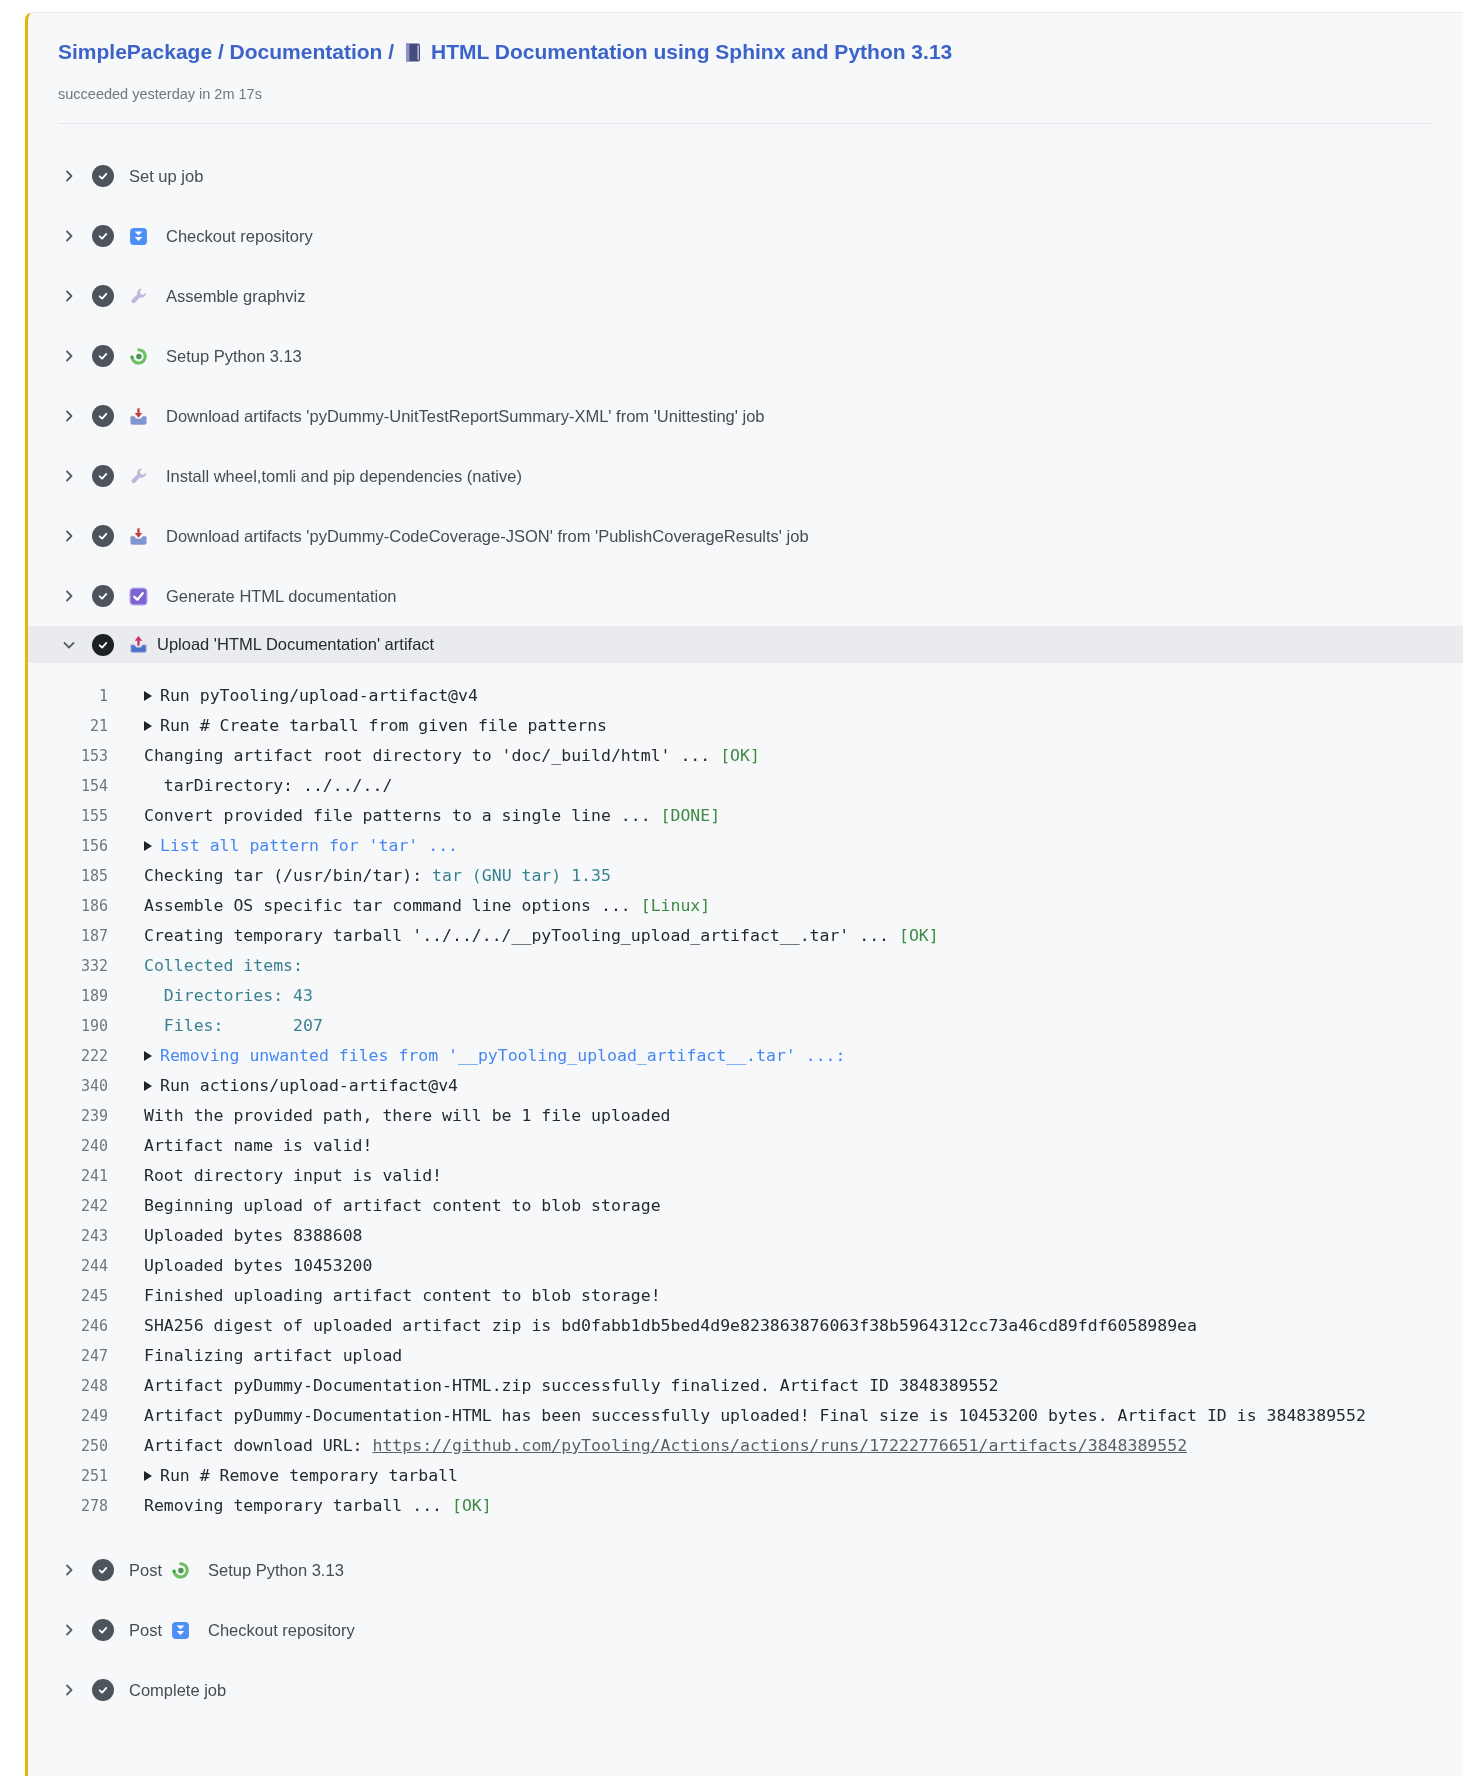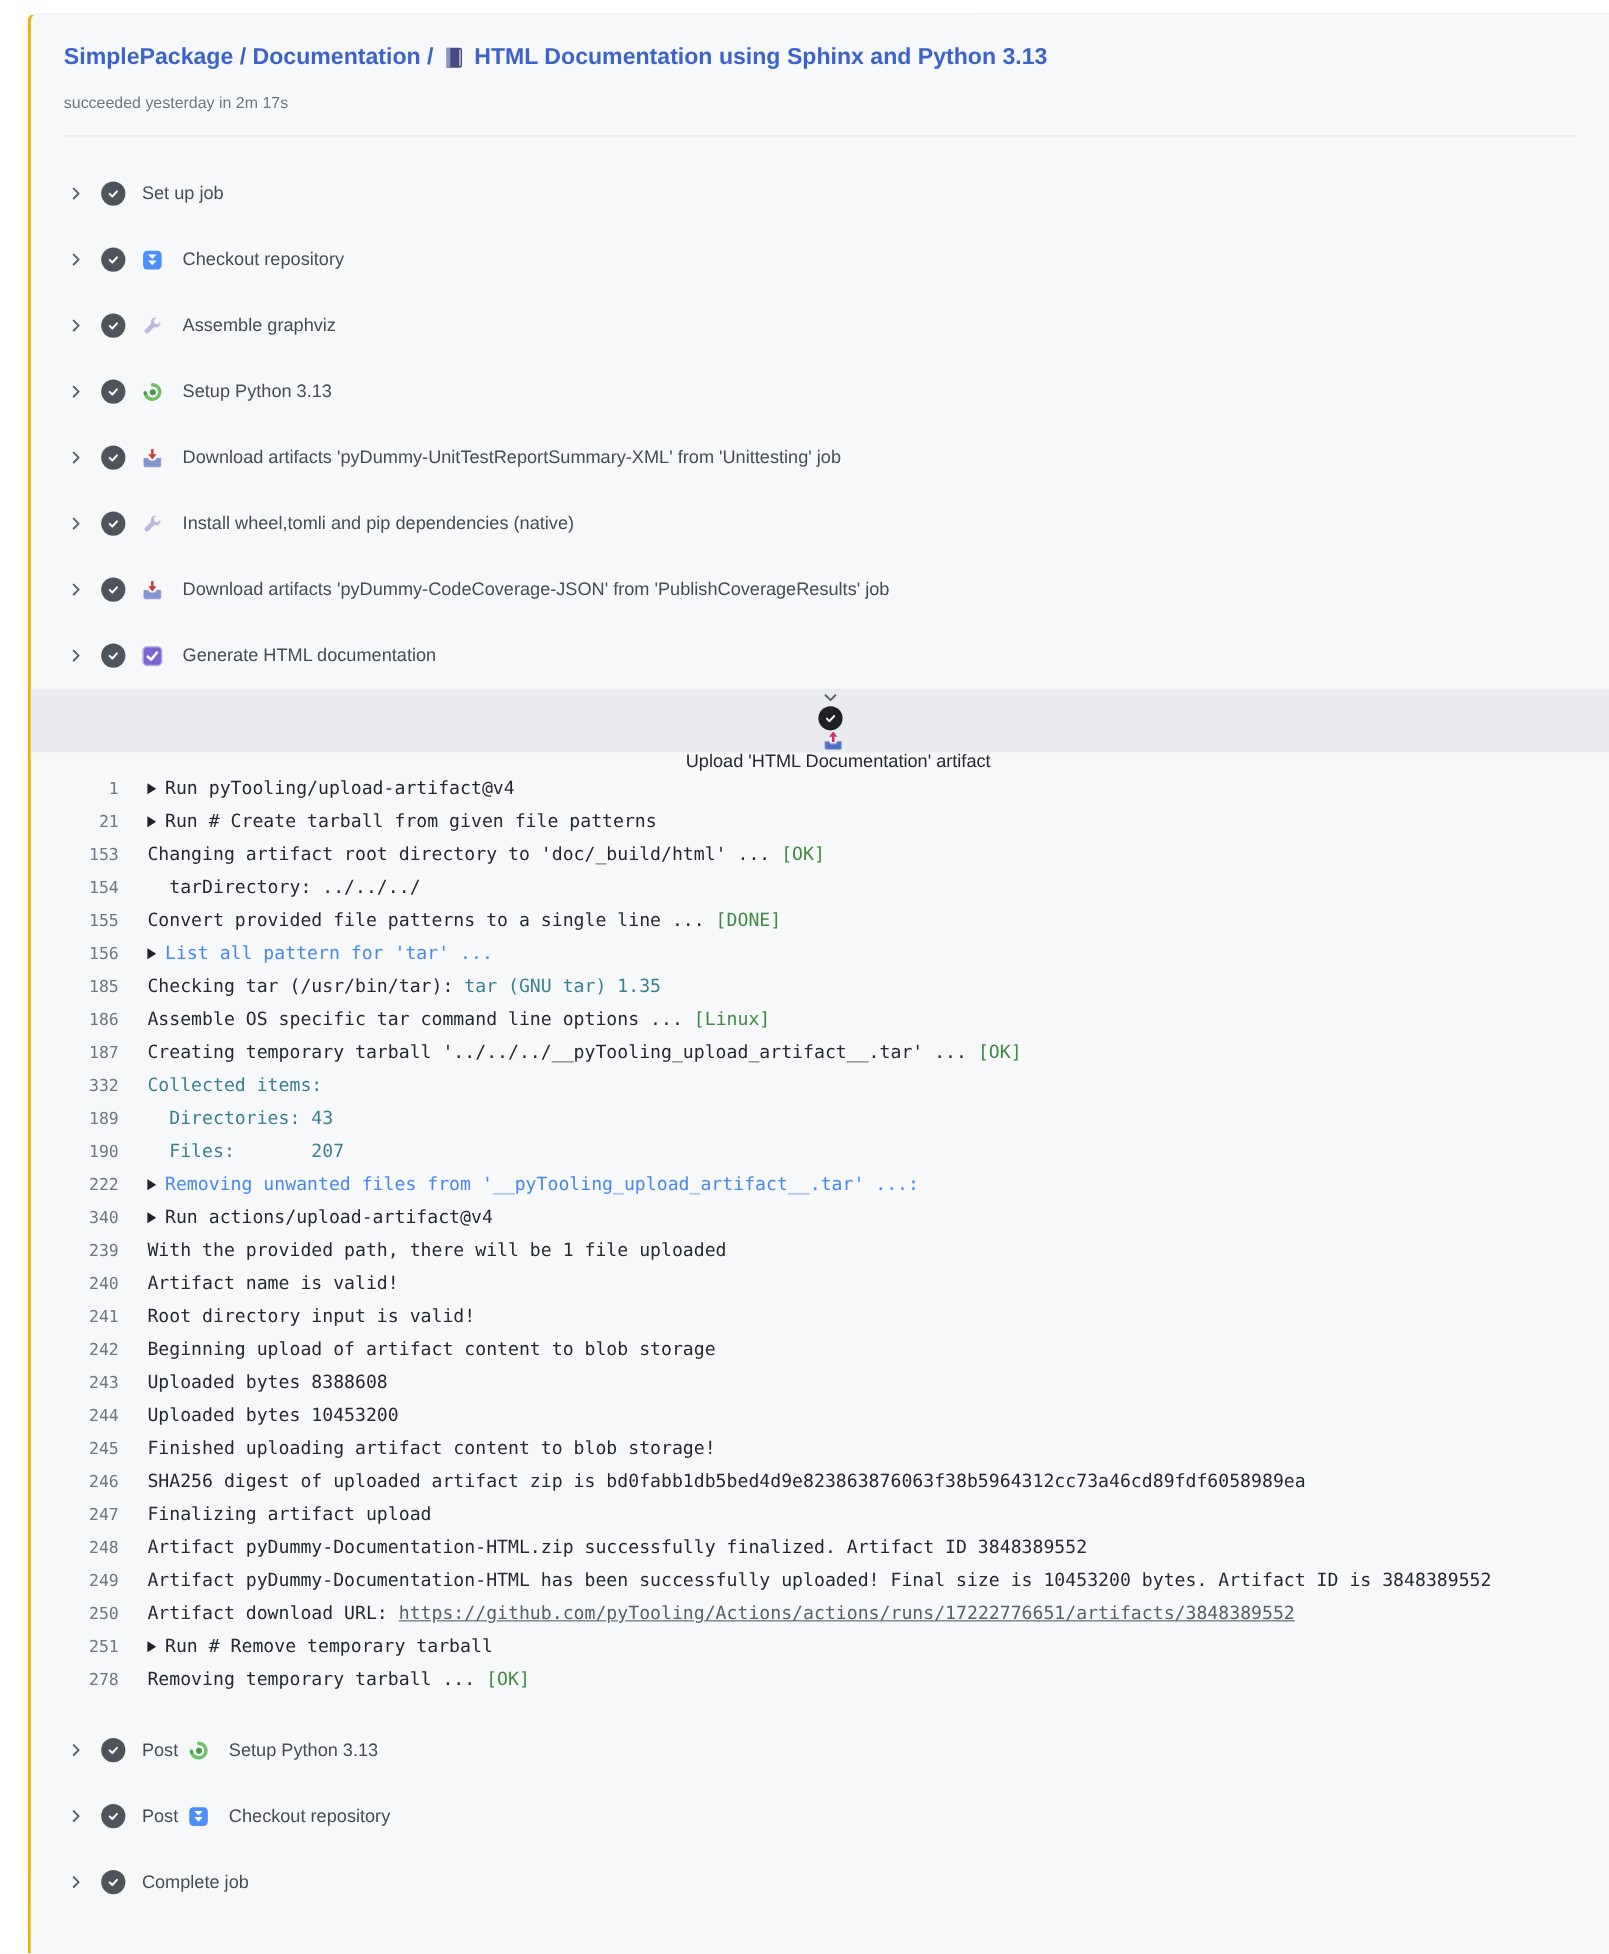--- a/index.html
+++ b/index.html
@@ -37,32 +37,32 @@
     display: inline-flex; align-items: center; justify-content: center;
     margin-right: 15px;
   }
   .status-circle.dark { background: var(--expanded-check-bg, #1d2125); }
   .status-circle svg { width: 14px; height: 14px; }
   .step-emoji { width: 19px; height: 19px; flex: none; display: inline-flex; margin-right: 9px; }
   .step-label { white-space: nowrap; }
   .label-group { display: flex; align-items: center; gap: 9px; white-space: nowrap; }
   
   .expanded-row {
-    height: 58px; display: flex; align-items: center; padding-left: 33px;
+    height: 37px; display: flex; align-items: center; padding-left: 33px;
     background: var(--expanded-row-bg, #e9ebee); cursor: pointer;
-    color: #24292f; font-size: 16.5px; flex-direction: column;
+    color: #24292f; font-size: 16.5px;
   }
   
   .log { padding: 18px 0 14px 0; font-family: "DejaVu Sans Mono", "Liberation Mono", monospace; }
   .log-line { display: flex; line-height: 30px; }
   .lnum {
     width: 80px; flex: none; text-align: right; color: #6e7781;
     font-size: 15px; user-select: none;
   }
-  .ltext { margin-left: 26px; white-space: pre; font-size: 16.5px; color: #24292f; }
+  .ltext { margin-left: 36px; white-space: pre; font-size: 16.5px; color: #24292f; }
   .arrow-glyph {
     display: inline-block; width: 0; height: 0;
     border-left: 8px solid #1f2328; border-top: 5.5px solid transparent;
     border-bottom: 5.5px solid transparent; margin-right: 8px;
   }
   .seg-d { color: #24292f; }
   .seg-g { color: var(--log-green, #3f8a43); }
   .seg-t { color: var(--log-teal, #38808f); }
   .seg-b { color: var(--log-blue, #4687f0); }
   a.seg-l { color: #57606a; text-decoration: underline; cursor: pointer; }

